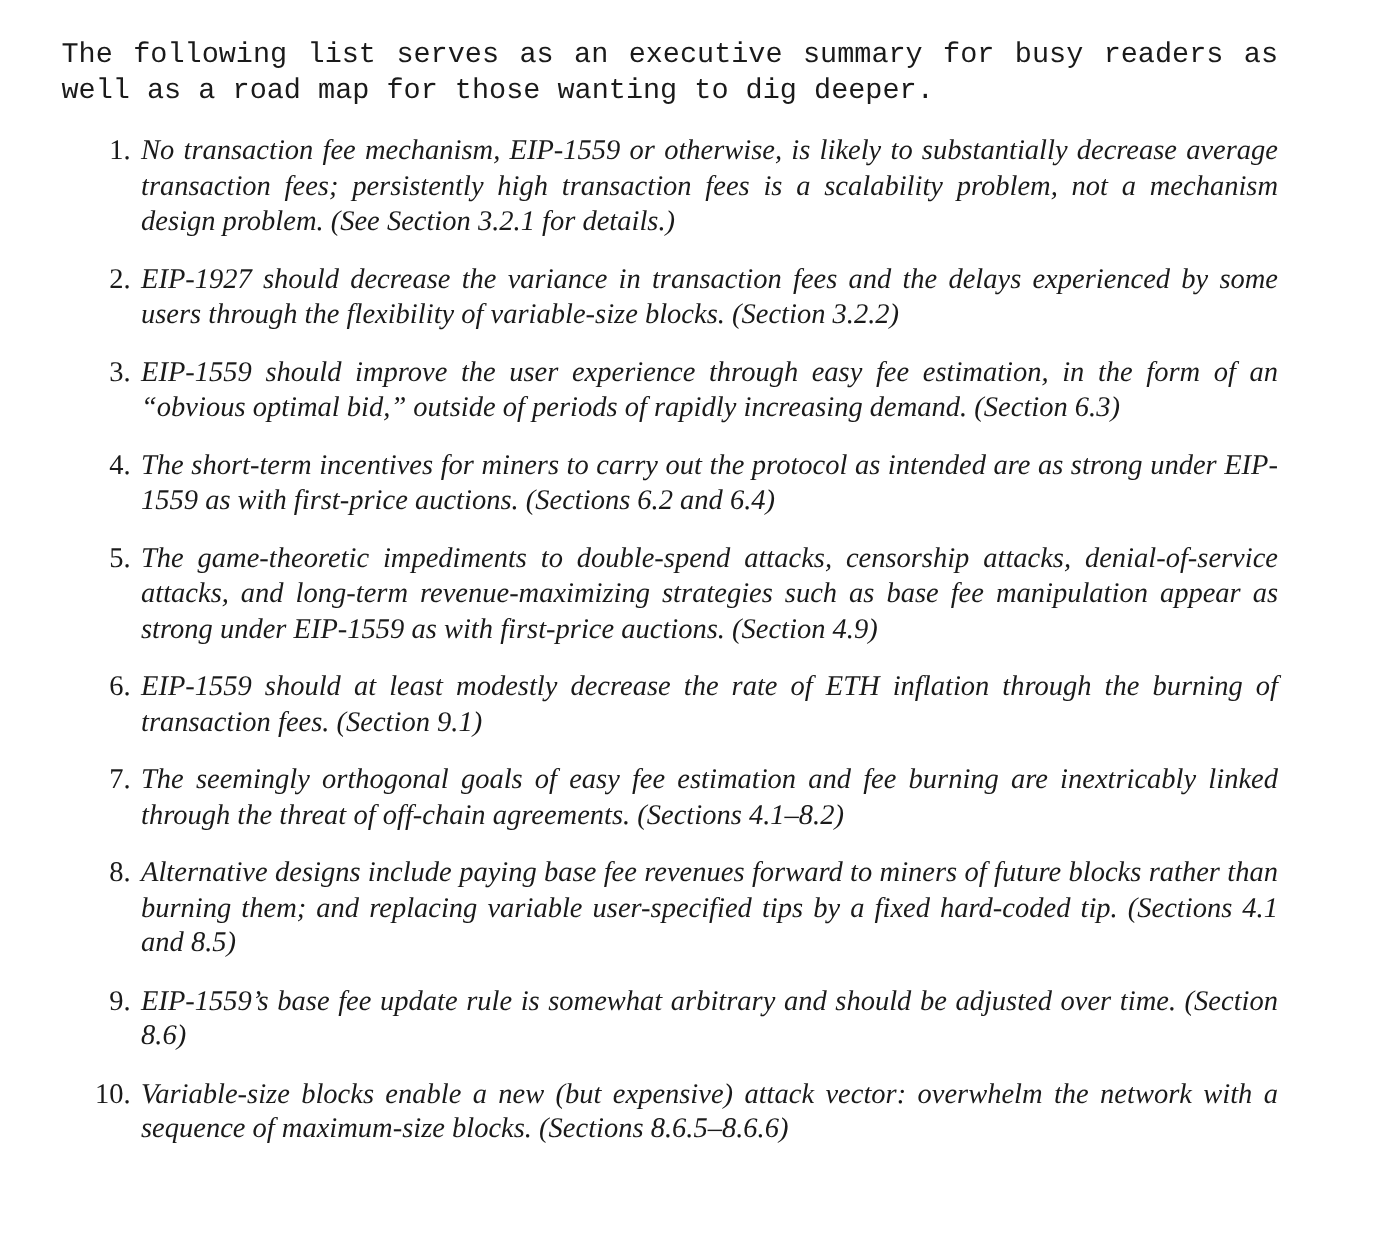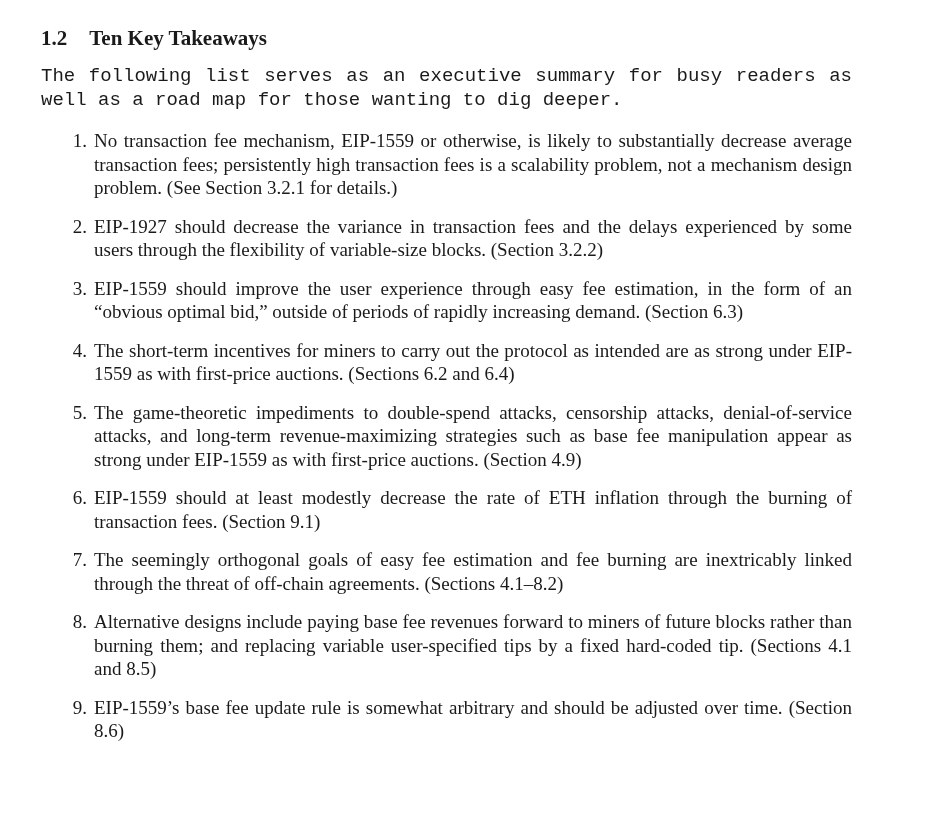--- a/index.html
+++ b/index.html
@@ -49,30 +49,28 @@
   .item-num {
     flex: 0 0 46px;
     text-align: right;
     padding-right: 7px;
     box-sizing: content-box;
   }
   .item-txt {
     flex: 1;
     text-align: justify;
     hyphens: auto;
+    font-style: italic;
   }
 </style>
 </head>
 <body>
 
 <div class="page">
 
-  <h2 class="section-heading">
-    <span class="sec-num">1.2</span><span class="sec-title">Ten Key Takeaways</span>
-  </h2>
 
   <p class="intro">The following list serves as an executive summary for busy readers as well as a road map for those wanting to dig deeper.</p>
 
   <ol class="takeaways">
     <li>
       <span class="item-num">1.</span>
       <span class="item-txt">No transaction fee mechanism, EIP-1559 or otherwise, is likely to substantially decrease average transaction fees; persistently high transaction fees is a scalability problem, not a mechanism design problem. (See Section 3.2.1 for details.)</span>
     </li>
     <li>
       <span class="item-num">2.</span>
@@ -99,15 +97,19 @@
       <span class="item-txt">The seemingly orthogonal goals of easy fee estimation and fee burning are inextricably linked through the threat of off-chain agreements. (Sections 4.1–8.2)</span>
     </li>
     <li>
       <span class="item-num">8.</span>
       <span class="item-txt">Alternative designs include paying base fee revenues forward to miners of future blocks rather than burning them; and replacing variable user-specified tips by a fixed hard-coded tip. (Sections 4.1 and 8.5)</span>
     </li>
     <li>
       <span class="item-num">9.</span>
       <span class="item-txt">EIP-1559’s base fee update rule is somewhat arbitrary and should be adjusted over time. (Section 8.6)</span>
     </li>
+    <li>
+      <span class="item-num">10.</span>
+      <span class="item-txt">Variable-size blocks enable a new (but expensive) attack vector: overwhelm the network with a sequence of maximum-size blocks. (Sections 8.6.5–8.6.6)</span>
+    </li>
   </ol>
 
 </div>
 
 </body></html>

